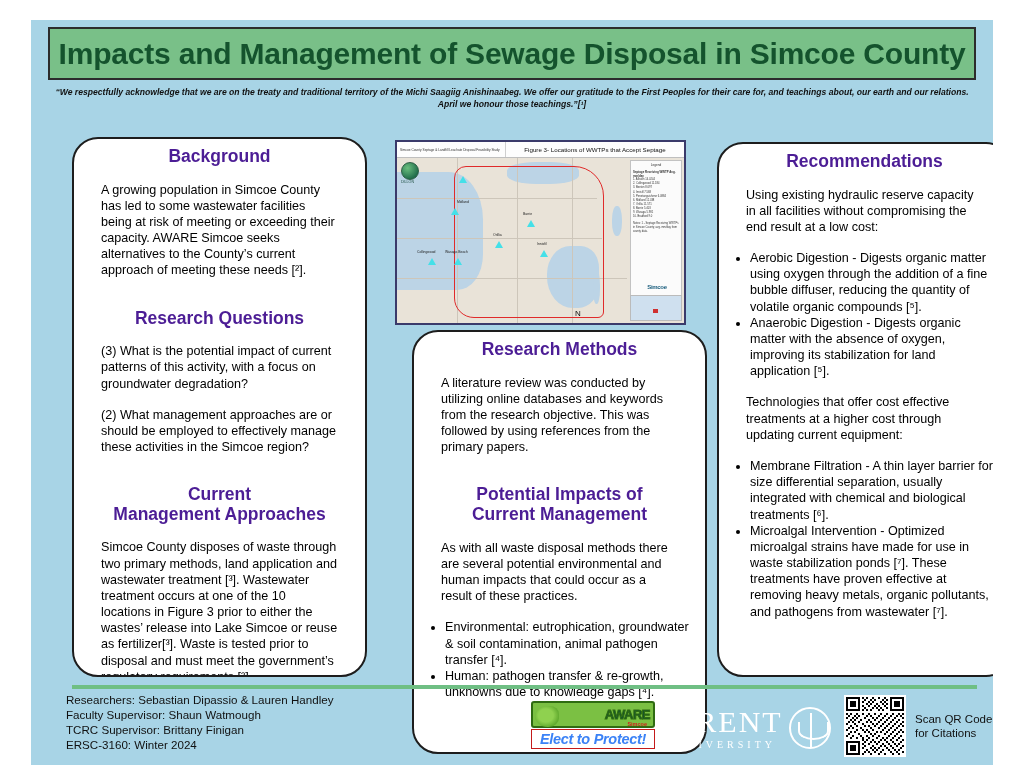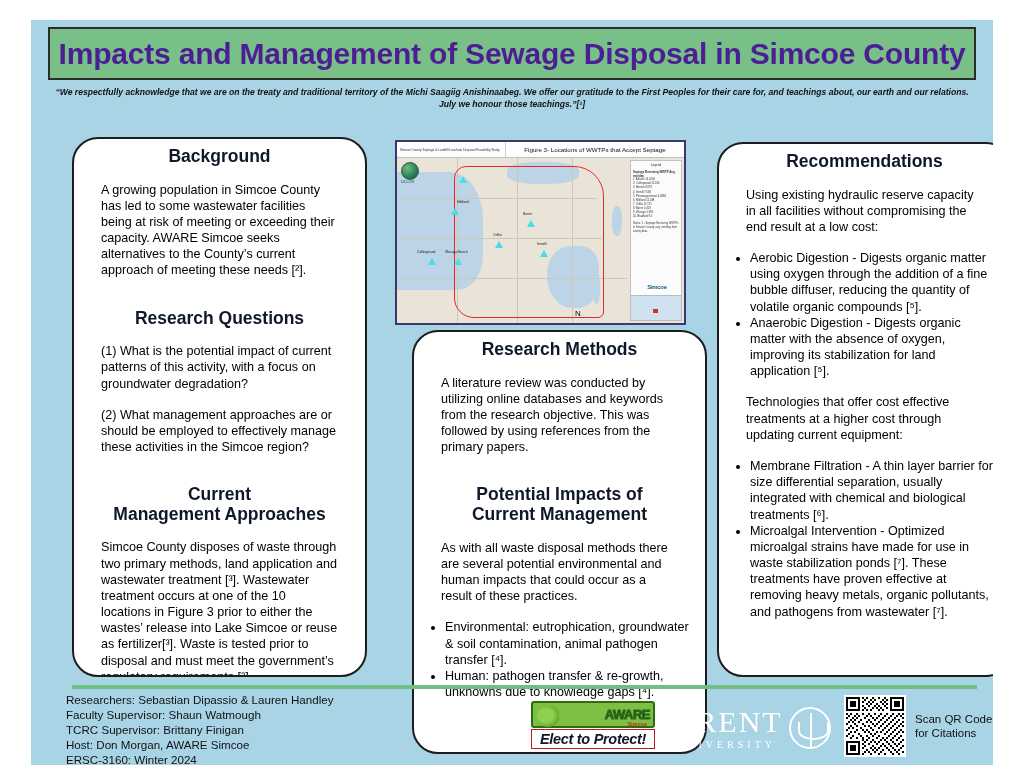--- a/index.html
+++ b/index.html
@@ -24,21 +24,21 @@
     width: 928px; height: 53px;
     background: #79c088;
     border: 2px solid #2c2c2c;
     display: flex;
     align-items: center;
     justify-content: center;
   }
   .title-banner .title-text {
     font-size: 30px;
     font-weight: bold;
-    color: #4c1d95;
+    color: #14532d;
     letter-spacing: -0.2px;
     white-space: nowrap;
   }
   
   .acknowledgement {
     position: absolute;
     left: 17px; top: 66px;
     width: 928px;
     text-align: center;
     font-size: 8.6px;
@@ -55,21 +55,21 @@
     border: 2px solid #1d1d1d;
     border-radius: 26px;
     padding: 6px 12px 8px 12px;
     overflow: hidden;
   }
   .card h2 {
     margin: 2px 0 3px 0;
     text-align: center;
     font-size: 17.5px;
     font-weight: bold;
-    color: #0f172a;
+    color: #4c1d95;
     line-height: 1.12;
   }
   .card p, .card li {
     margin: 15px;
     font-size: 12.6px;
     line-height: 1.285;
     color: #000;
   }
   .card ul {
     margin: 0;
@@ -221,21 +221,21 @@
   .aware-top .simcoe-sub {
     position: absolute; right: 6px; bottom: -1px;
     font-size: 5.5px; font-weight: bold; color: #d41b1b;
   }
   .aware-bot {
     width: 124px; height: 20px; margin-top: 1px;
     background: #ffffff; border: 1.5px solid #c41a1a;
     display: flex; align-items: center; justify-content: center;
   }
   .aware-bot span {
-    font-size: 14.5px; font-weight: bold; font-style: italic; color: #0f172a;
+    font-size: 14.5px; font-weight: bold; font-style: italic; color: #3b82f6;
     letter-spacing: -0.3px;
   }
   .logo-trent {
     position: absolute; left: 610px; top: 14px; width: 180px; height: 46px;
     color: #ffffff; display: flex; align-items: center;
   }
   .logo-trent .trent-word {
     font-family: "Liberation Serif", serif;
     font-size: 30px; letter-spacing: 2px; line-height: 1;
   }
@@ -270,34 +270,34 @@
 </style>
 </head>
 <body>
 
 <div id="poster">
 
   <div class="title-banner">
     <span class="title-text">Impacts and Management of Sewage Disposal in Simcoe County</span>
   </div>
 
-  <div class="acknowledgement">“We respectfully acknowledge that we are on the treaty and traditional territory of the Michi Saagiig Anishinaabeg. We offer our gratitude to the First Peoples for their care for, and teachings about, our earth and our relations. July we honour those teachings.”[¹]</div>
+  <div class="acknowledgement">“We respectfully acknowledge that we are on the treaty and traditional territory of the Michi Saagiig Anishinaabeg. We offer our gratitude to the First Peoples for their care for, and teachings about, our earth and our relations. April we honour those teachings.”[¹]</div>
 
   <div class="card" id="card-left">
 
     <div class="section-block">
       <h2>Background</h2>
       <p>A growing population in Simcoe County has led to some wastewater facilities being at risk of meeting or exceeding their capacity. AWARE Simcoe seeks alternatives to the County’s current approach of meeting these needs [²].</p>
     </div>
 
     <div class="spacer-md"></div>
 
     <div class="section-block">
       <h2>Research Questions</h2>
-      <p>(1) What is the potential impact of current patterns of this activity, with a focus on groundwater degradation?</p>
+      <p>(3) What is the potential impact of current patterns of this activity, with a focus on groundwater degradation?</p>
       <p>(2) What management approaches are or should be employed to effectively manage these activities in the Simcoe region?</p>
     </div>
 
     <div class="spacer-md"></div>
 
     <div class="section-block">
       <h2>
         <span>Current</span><br>
         <span>Management Approaches</span>
       </h2>
@@ -416,21 +416,20 @@
   </div>
 
   <div id="footer-rule"></div>
 
   <div id="footer">
 
     <div id="footer-text">
       <div>Researchers: Sebastian Dipassio &amp; Lauren Handley</div>
       <div>Faculty Supervisor: Shaun Watmough</div>
       <div>TCRC Supervisor: Brittany Finigan</div>
-      <div>Host: Don Morgan, AWARE Simcoe</div>
       <div>ERSC-3160: Winter 2024</div>
     </div>
 
     <div class="logo-tcrc">
       <div class="tree"></div>
       <div class="tcrc-name">
         <div>Trent Community</div>
         <div>Research Centre</div>
       </div>
     </div>

